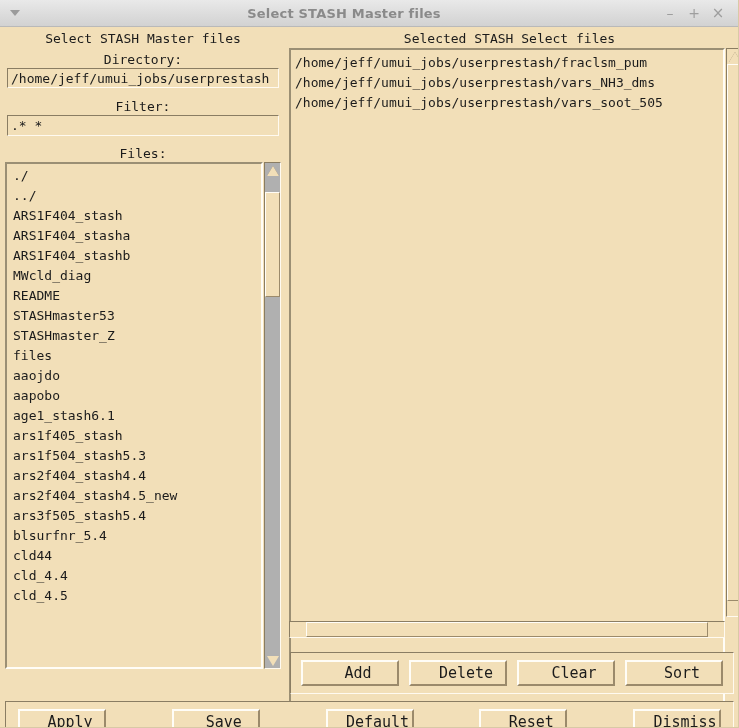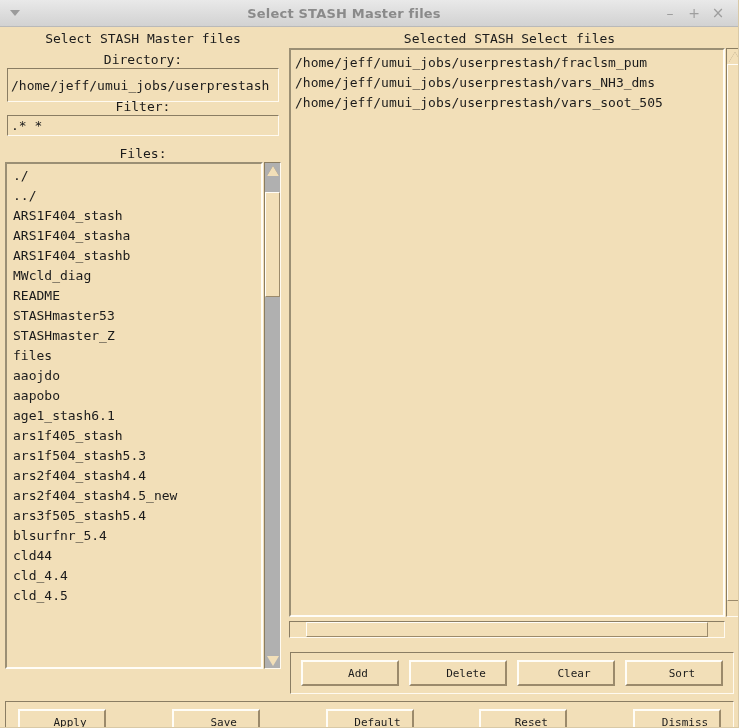--- a/index.html
+++ b/index.html
@@ -122,21 +122,21 @@
     position: absolute; left: 0; top: 4px; width: 286px;
   }
   .lbl-directory {
     position: absolute; left: 0; top: 25px; width: 286px;
   }
   .dir-field {
     position: absolute;
     left: 7px; top: 41px;
     width: 272px; height: 19px;
     display: flex; align-items: center;
-    padding: 16px 3px;
+    padding: 9px 3px;
     font-size: 13px;
     color: #1b1b1b;
     white-space: nowrap;
     overflow: hidden;
   }
   .lbl-filter {
     position: absolute; left: 0; top: 72px; width: 286px;
   }
   .filter-field {
     position: absolute;
@@ -245,21 +245,21 @@
     width: 453px;
     height: 645px;
   }
   .lbl-selected {
     position: absolute; left: 0; top: 4px; width: 447px;
   }
   .sel-box {
     position: absolute;
     left: 3px; top: 21px;
     width: 436px;
-    height: 569px;
+    height: 679px;
     box-sizing: border-box;
     overflow: hidden;
   }
   .sel-list {
     position: absolute;
     left: 4px; top: 3px;
     right: 2px; bottom: 2px;
     overflow: hidden;
   }
   .sel-row {
@@ -336,21 +336,21 @@
     padding: 0 5px;
   }
   .btn {
     flex: 1 1 0;
     margin: 0 5px;
     height: 26px;
     display: flex;
     align-items: center;
     justify-content: center;
     font-family: "DejaVu Sans Mono", monospace;
-    font-size: 11px;
+    font-size: 15px;
     color: #1b1b1b;
     background: #f2dfb8;
     border-top: 2px solid #fffdf7;
     border-left: 2px solid #fffdf7;
     border-bottom: 2px solid #9b8a6b;
     border-right: 2px solid #9b8a6b;
     box-sizing: border-box;
     cursor: default;
     white-space: nowrap;
     padding-left: 16px;

